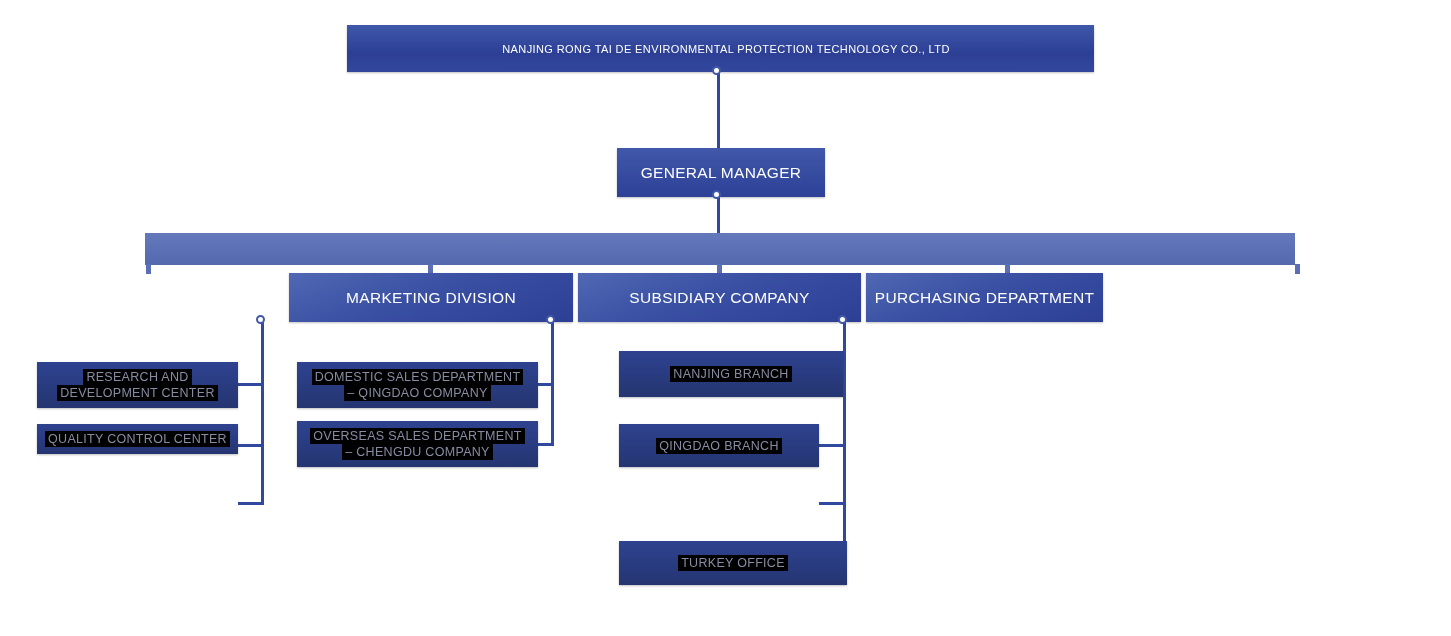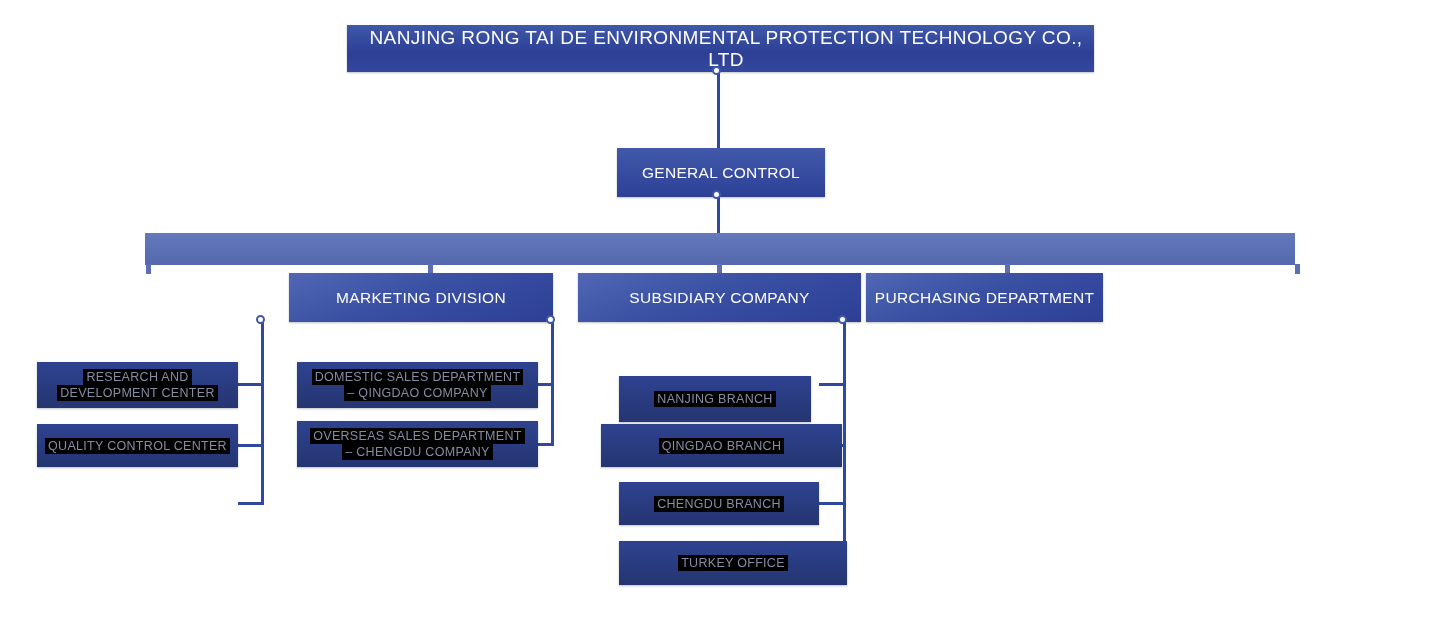--- a/index.html
+++ b/index.html
@@ -19,21 +19,21 @@
     display: flex;
     align-items: center;
     justify-content: center;
     text-align: center;
     color: #ffffff;
     z-index: 2;
     box-shadow: 0 1px 2px rgba(0,0,0,0.25);
   }
   .root {
     background: linear-gradient(180deg, #3f58a9 0%, #2c3f95 60%, #33489d 100%);
-    font-size: 19px;
+    font-size: 11px;
     letter-spacing: 0.4px;
     padding-left: 11px;
   }
   .gm {
     background: linear-gradient(180deg, #4159aa 0%, #2d4096 100%);
     font-size: 15.5px;
     letter-spacing: 0.3px;
   }
   .dept {
     background: linear-gradient(160deg, #5068b4 0%, #3a50a3 45%, #2c3f95 100%);
@@ -117,62 +117,59 @@
   <div class="line" style="left:819px;top:383px;width:24px;height:3px"></div>
   <div class="line" style="left:819px;top:444px;width:24px;height:3px"></div>
   <div class="line" style="left:819px;top:502px;width:24px;height:3px"></div>
   <div class="line" style="left:819px;top:561px;width:24px;height:3px"></div>
 
   <div class="node root" style="left:347px;top:25px;width:747px;height:47px">
     <span>NANJING RONG TAI DE ENVIRONMENTAL PROTECTION TECHNOLOGY CO., LTD</span>
   </div>
 
   <div class="node gm" style="left:617px;top:148px;width:208px;height:49px">
-    <span>GENERAL CONTROL</span>
+    <span>GENERAL MANAGER</span>
   </div>
 
-  <div class="node dept" style="left:289px;top:273px;width:264px;height:49px">
+  <div class="node dept" style="left:289px;top:273px;width:284px;height:49px">
     <span>MARKETING DIVISION</span>
   </div>
   <div class="node dept" style="left:578px;top:273px;width:283px;height:49px">
     <span>SUBSIDIARY COMPANY</span>
   </div>
   <div class="node dept" style="left:866px;top:273px;width:237px;height:49px">
     <span>PURCHASING DEPARTMENT</span>
   </div>
 
   <div class="dot" style="left:712px;top:66px"></div>
   <div class="dot" style="left:712px;top:190px"></div>
   <div class="dot" style="left:256px;top:315px"></div>
   <div class="dot" style="left:546px;top:315px"></div>
   <div class="dot" style="left:838px;top:315px"></div>
 
   <div class="child" style="left:37px;top:362px;width:201px;height:46px">
     <span class="ln">RESEARCH AND</span>
     <span class="ln">DEVELOPMENT CENTER</span>
   </div>
-  <div class="child" style="left:37px;top:424px;width:201px;height:43px">
+  <div class="child" style="left:37px;top:424px;width:201px;height:30px">
     <span class="ln">QUALITY CONTROL CENTER</span>
   </div>
 
   <div class="child" style="left:297px;top:362px;width:241px;height:46px">
     <span class="ln">DOMESTIC SALES DEPARTMENT</span>
     <span class="ln">– QINGDAO COMPANY</span>
   </div>
   <div class="child" style="left:297px;top:421px;width:241px;height:46px">
     <span class="ln">OVERSEAS SALES DEPARTMENT</span>
     <span class="ln">– CHENGDU COMPANY</span>
   </div>
 
-  <div class="child" style="left:619px;top:376px;width:192px;height:46px">
+  <div class="child" style="left:619px;top:351px;width:224px;height:46px">
     <span class="ln">NANJING BRANCH</span>
   </div>
-  <div class="child" style="left:601px;top:424px;width:241px;height:43px">
+  <div class="child" style="left:619px;top:424px;width:200px;height:43px">
     <span class="ln">QINGDAO BRANCH</span>
-  </div>
-  <div class="child" style="left:619px;top:482px;width:200px;height:43px">
-    <span class="ln">CHENGDU BRANCH</span>
   </div>
   <div class="child" style="left:619px;top:541px;width:228px;height:44px">
     <span class="ln">TURKEY OFFICE</span>
   </div>
 
 </div>
 
 </body></html>

